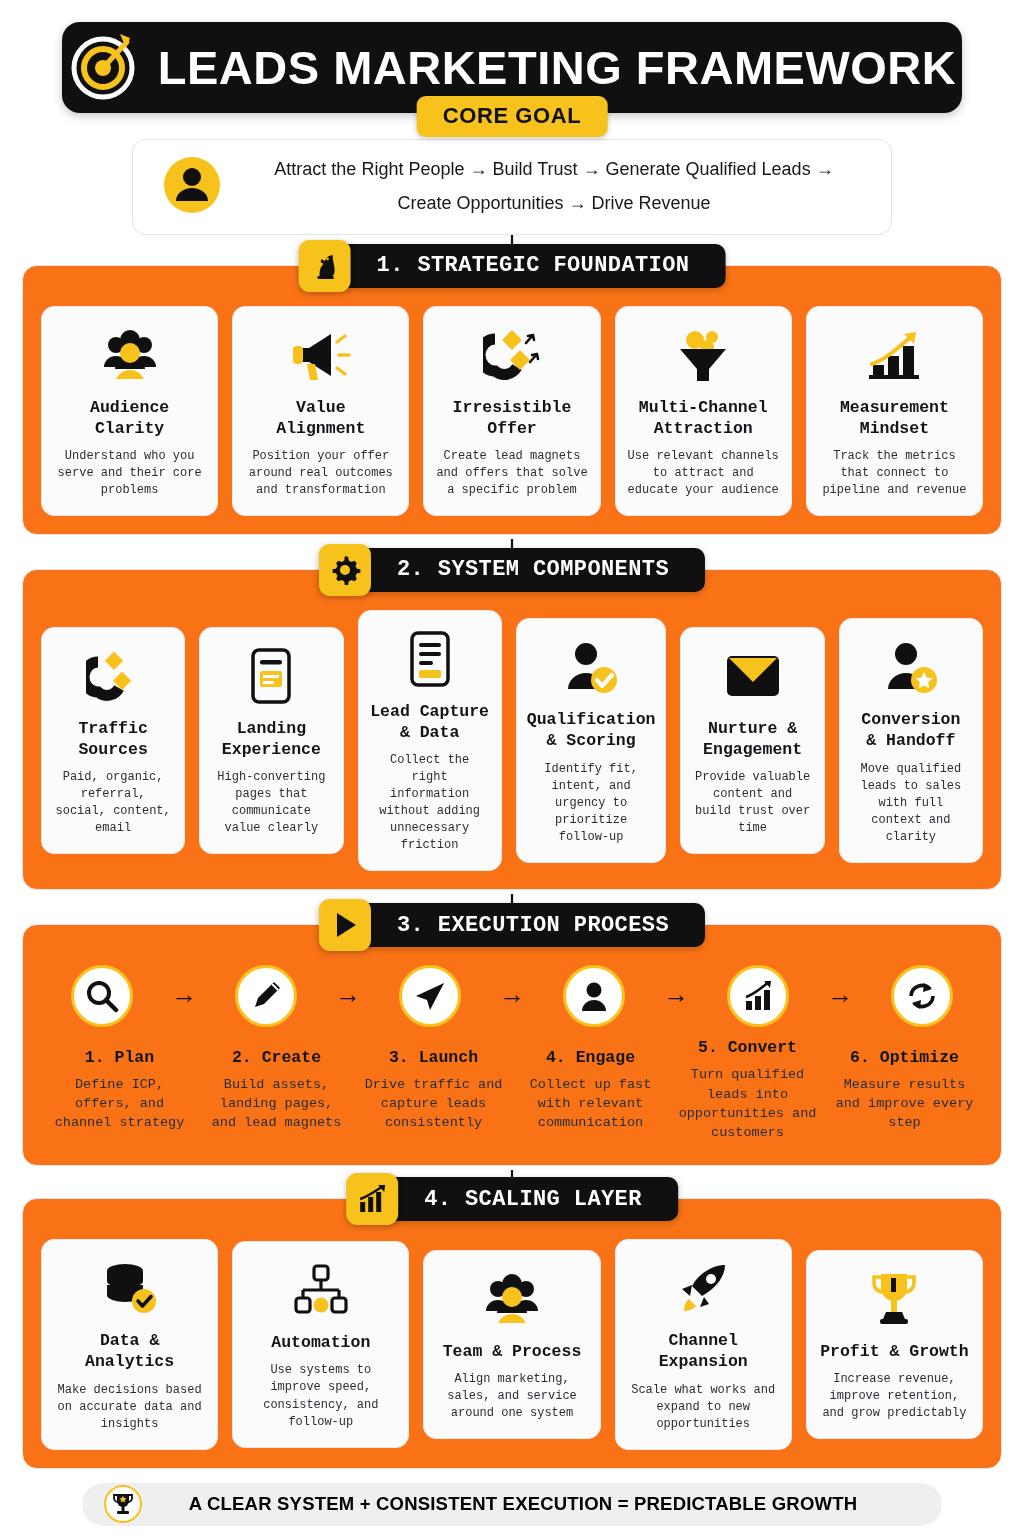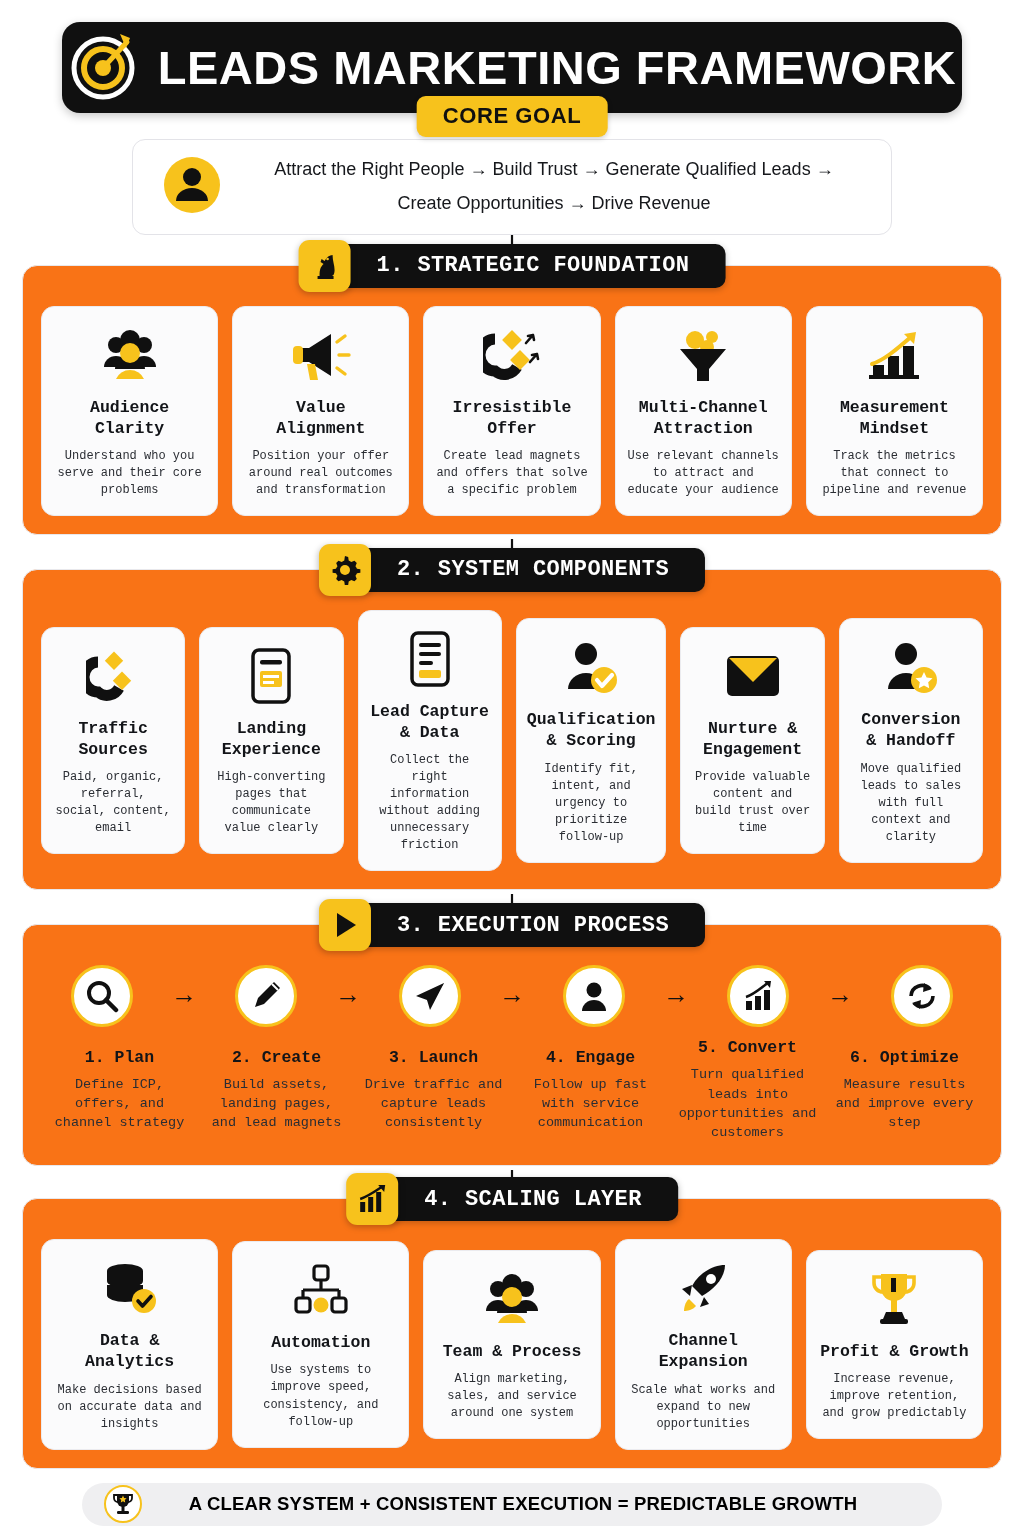--- a/index.html
+++ b/index.html
@@ -552,21 +552,21 @@
       <div class="proc-label-cell">
         <div class="card-title">2. Create</div>
         <div class="card-desc">Build assets, landing pages, and lead magnets</div>
       </div>
       <div class="proc-label-cell">
         <div class="card-title">3. Launch</div>
         <div class="card-desc">Drive traffic and capture leads consistently</div>
       </div>
       <div class="proc-label-cell">
         <div class="card-title">4. Engage</div>
-        <div class="card-desc">Follow up fast with service communication</div>
+        <div class="card-desc">Collect up fast with relevant communication</div>
       </div>
       <div class="proc-label-cell">
         <div class="card-title">5. Convert</div>
         <div class="card-desc">Turn qualified leads into opportunities and customers</div>
       </div>
       <div class="proc-label-cell">
         <div class="card-title">6. Optimize</div>
         <div class="card-desc">Measure results and improve every step</div>
       </div>
     </div>

